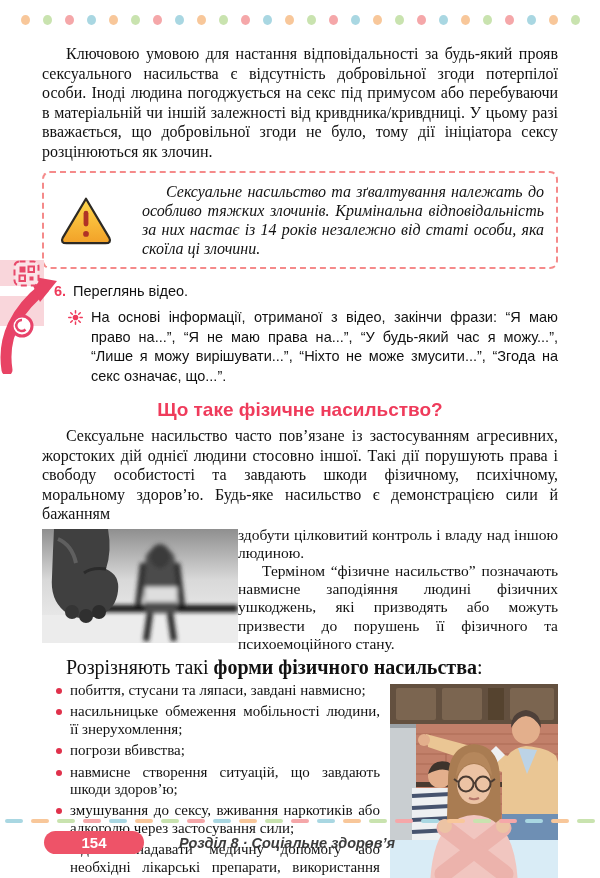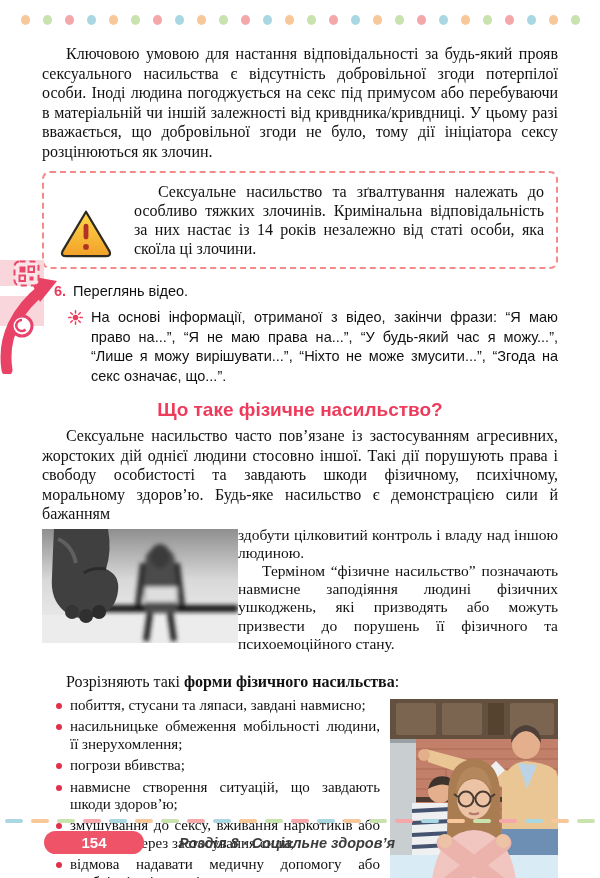--- a/index.html
+++ b/index.html
@@ -27,41 +27,41 @@
   .content { padding: 44px 42px 0 42px; }
   p.body {
     font-size: 16px; line-height: 19.5px; text-align: justify; font-family: Liberation Serif, serif;
   }
   .indent { text-indent: 24px; }
   
   .warning-box {
     margin-top: 10px;
     border: 2px dashed #f58a8a; border-radius: 8px;
     padding: 9px 12px 9px 14px;
-    display: flex; align-items: flex-end; gap: 20px;
+    display: flex; align-items: center; gap: 28px; font-style: italic;
   }
   .warning-box .w-icon { flex: none; width: 56px; height: 50px; }
   .warning-box p { font-size: 16px; line-height: 19px; text-align: justify; text-indent: 24px; }
   
   .task-block { margin-top: 13px; padding-left: 12px; font-family: "Liberation Sans", sans-serif; }
   .task-line { display: flex; gap: 7px; font-size: 14.5px; line-height: 19px; }
   .task-number { color: #ef3b5b; font-weight: bold; }
   .subtask { display: flex; gap: 8px; margin-top: 7px; padding-left: 14px; }
   .subtask .sun { flex: none; width: 15px; height: 15px; margin-top: 2px; }
   .subtask p { font-size: 14.5px; line-height: 19.5px; text-align: justify; }
   
   h2.section-heading {
     margin: 13px 0 5px 0; text-align: center;
     font-family: "Liberation Sans", sans-serif;
     font-size: 19px; font-weight: bold; color: #ef3b5b;
   }
   .media-row { display: flex; gap: 0; margin-top: 2px; }
   .bw-photo { flex: none; width: 196px; height: 114px; margin-top: 3px; }
   .side-text p { font-size: 15.5px; line-height: 18.2px; text-align: justify; }
-  .forms-line { margin-top: 19px; font-size: 16px; line-height: 20px; text-indent: 24px; }
+  .forms-line { margin-top: 4px; font-size: 20px; line-height: 20px; text-indent: 24px; }
   
   .list-row { display: flex; gap: 10px; margin-top: 5px; }
   ul.forms-list { flex: 1; list-style: none; padding-left: 14px; }
   ul.forms-list li {
     position: relative; padding-left: 14px; margin-bottom: 4px;
     font-size: 15px; line-height: 17.4px; text-align: justify;
   }
   ul.forms-list li::before {
     content: ""; position: absolute; left: 0; top: 6px;
     width: 6px; height: 6px; border-radius: 50%; background: #e0314b;

